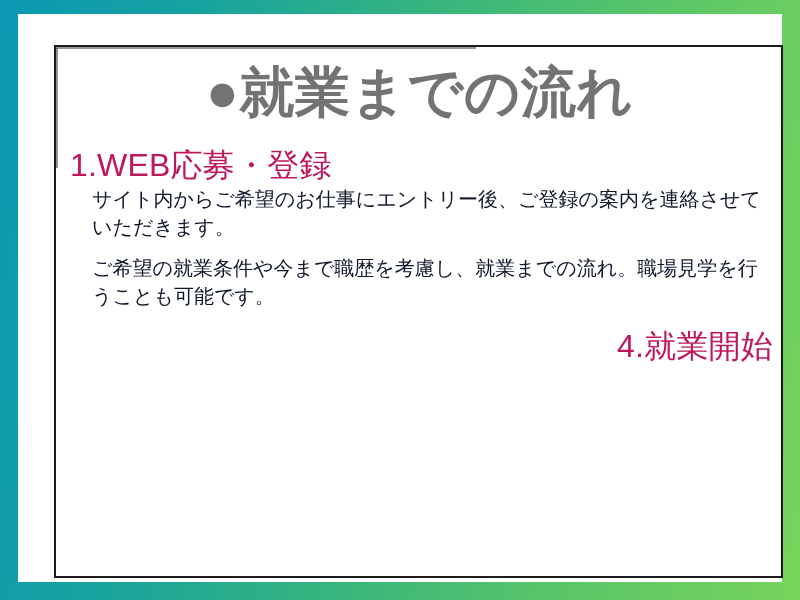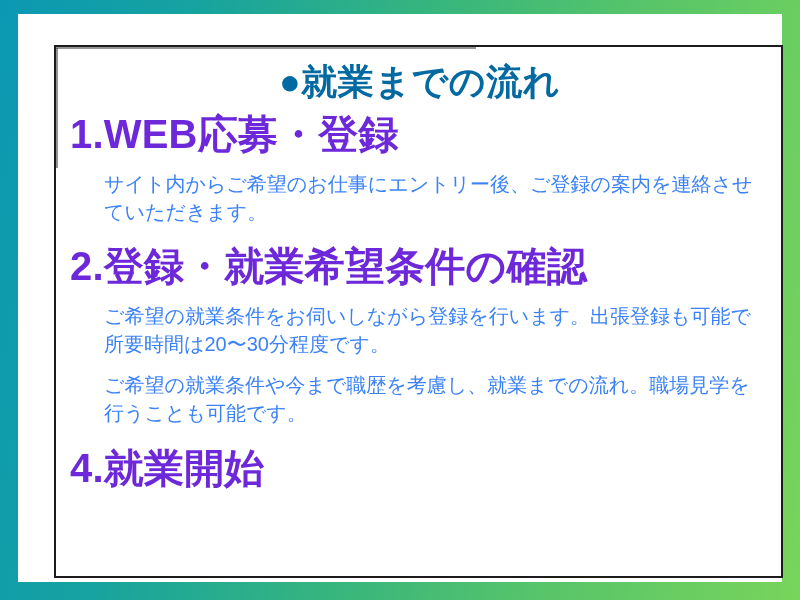--- a/index.html
+++ b/index.html
@@ -73,89 +73,85 @@
 
   .frame-inner {
     position: relative;
     padding: 14px 8px 0 10px;
     height: 100%;
     box-sizing: border-box;
   }
 
   
   .title {
-    margin: 0 0 8px 0;
+    margin: 0 0 22px 0;
     text-align: center;
-    font-size: 36px;
+    font-size: 55px;
     font-weight: 700;
     letter-spacing: .5px;
-    color: #0369a1;
+    color: #737373;
     line-height: 1.15;
     white-space: nowrap;
   }
 
   
   .steps {
     margin: 0;
     padding: 0;
     list-style: none;
   }
 
   .step {
     margin: 0 0 3px 0;
   }
 
   .step-heading {
-    font-size: 40px;
-    font-weight: 700;
-    color: #6d28d9;
+    font-size: 32px;
+    font-weight: 400;
+    color: #be185d;
     line-height: 1.22;
     letter-spacing: .2px;
     margin: 0 0 1px 0;
     padding-left: 4px;
     white-space: nowrap;
   }
 
   .step-body {
     font-size: 20px;
     font-weight: 400;
-    color: #3b82f6;
+    color: #0f172a;
     line-height: 1.38;
-    margin: 12px;
+    margin: 0;
     padding-left: 26px;
     padding-right: 2px;
   }
 
   
   .step.s1 { margin-top: 2px; }
   .step.s2 { margin-top: 16px; }
   .step.s3 { margin-top: 14px; }
-  .step.s4 { margin-top: 16px; }
+  .step.s4 { margin-top: 16px; text-align: right; }
 </style>
 </head>
 <body>
 
 <div class="poster">
   <div class="card">
     <div class="frame">
       <div class="frame-inner">
 
         <h1 class="title">●就業までの流れ</h1>
 
         <ul class="steps">
 
           <li class="step s1">
             <div class="step-heading">1.WEB応募・登録</div>
             <p class="step-body">サイト内からご希望のお仕事にエントリー後、ご登録の案内を連絡させていただきます。</p>
           </li>
 
-          <li class="step s2">
-            <div class="step-heading">2.登録・就業希望条件の確認</div>
-            <p class="step-body">ご希望の就業条件をお伺いしながら登録を行います。出張登録も可能で所要時間は20〜30分程度です。</p>
-          </li>
 
           <li class="step s3">
             <p class="step-body">ご希望の就業条件や今まで職歴を考慮し、就業までの流れ。職場見学を行うことも可能です。</p>
           </li>
 
           <li class="step s4">
             <div class="step-heading">4.就業開始</div>
           </li>
 
         </ul>

